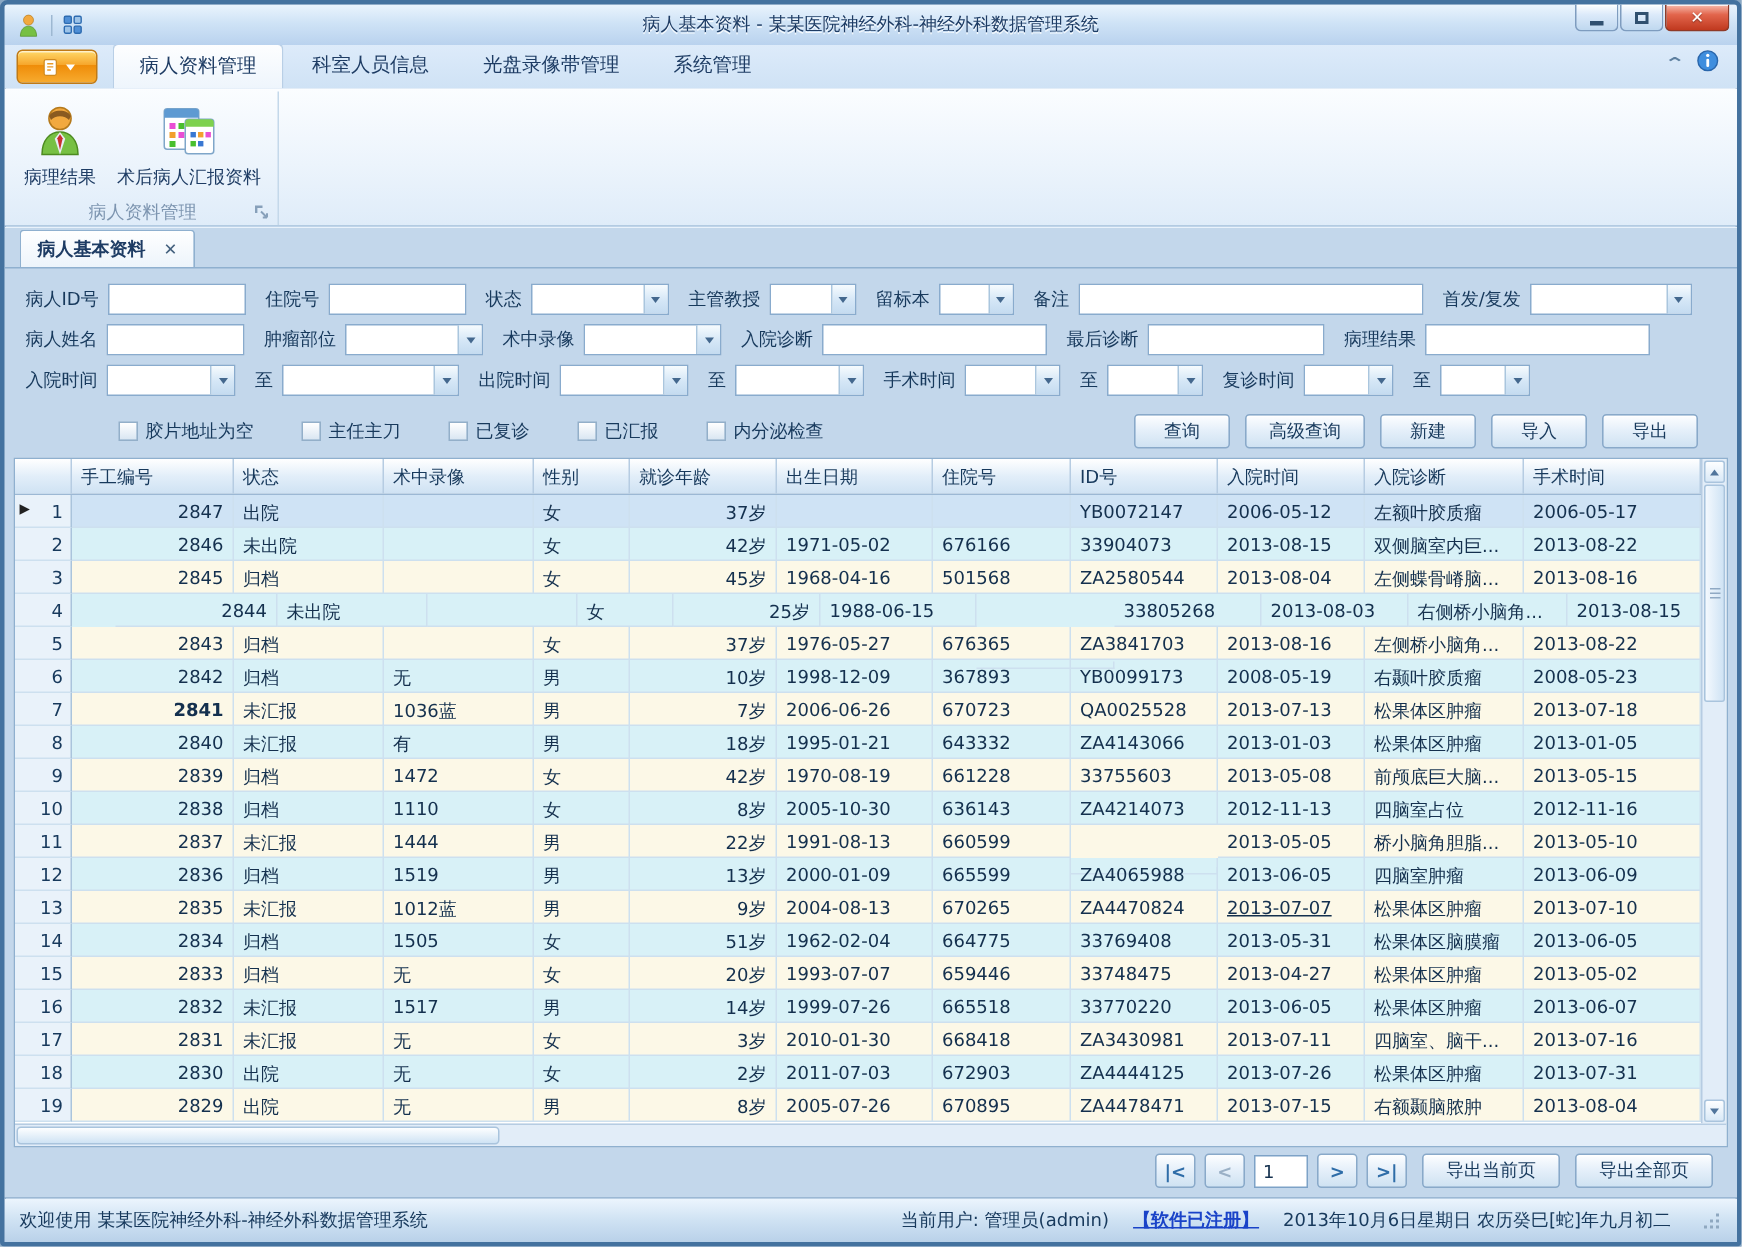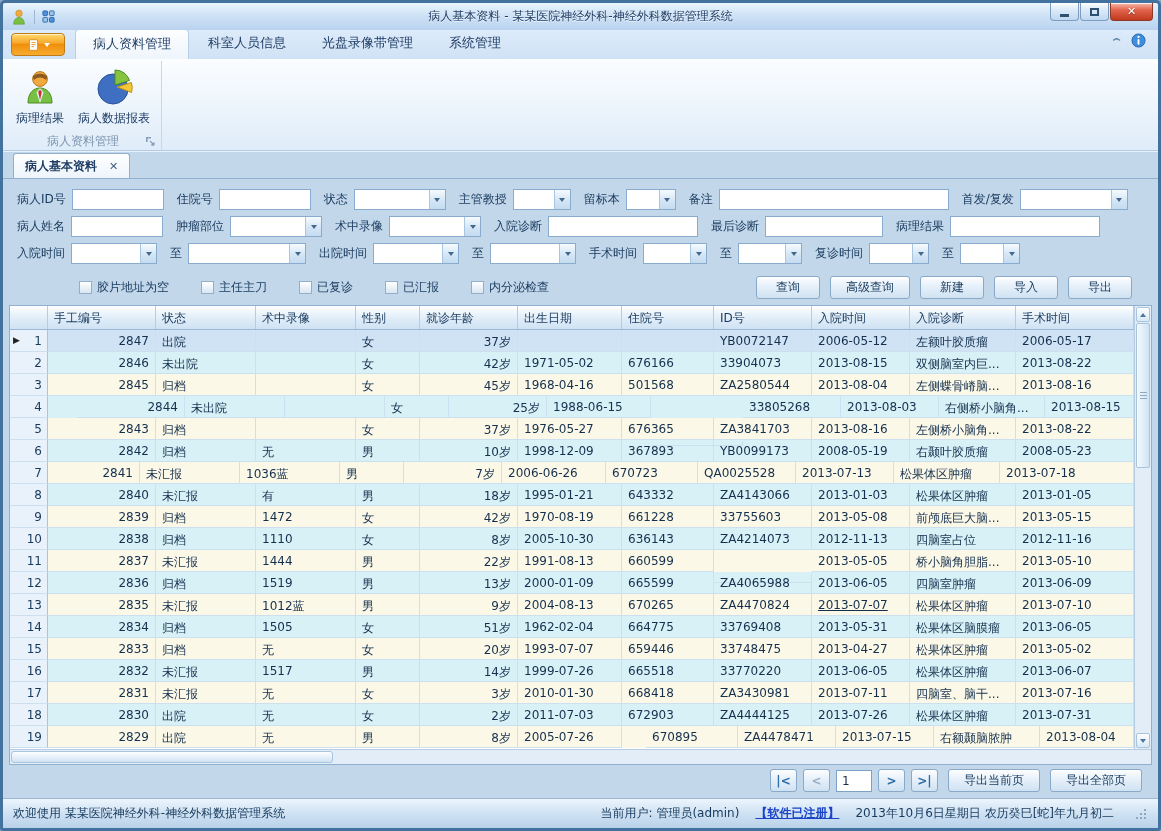--- a/index.html
+++ b/index.html
@@ -213,26 +213,37 @@
                 <path d="M20 22.5l1.8 2.6L20 33l-1.8-7.9z" fill="#c92f2f"></path>
                 <circle cx="20" cy="12" r="7.4" fill="#f2a93f" stroke="#b57a1c"></circle>
                 <path d="M12.8 10.5C14 5.5 26 5.5 27.2 10.5L26 13c-2.6-3.4-9.4-3.4-12 0z" fill="#8a5a20"></path>
               </svg>
             </span>
             <span class="rlbl">病理结果</span>
           </div>
           <div class="rbtn">
             <span class="ricon">
               <svg viewBox="0 0 40 40">
-                <circle cx="19" cy="22" r="15" fill="#3e6fc2" stroke="#29509a"></circle>
-                <path d="M21 18L21 3A15 15 0 0 1 35.5 13.5Z" fill="#86c440" stroke="#4d8b20"></path>
-                <path d="M23 20L37.3 15.5A15 15 0 0 1 37.5 25.5Z" fill="#f4c738" stroke="#b98e14"></path>
+                <rect x="3.5" y="5.5" width="23" height="27" rx="2" fill="#fff" stroke="#7fa6c9"></rect>
+                <path d="M3.5 7.5c0-1.1.9-2 2-2h19c1.1 0 2 .9 2 2v4h-23z" fill="#5e9ad2"></path>
+                <rect x="7" y="15" width="4" height="4" fill="#e94fd4"></rect>
+                <rect x="13" y="15" width="4" height="4" fill="#49bf2e"></rect>
+                <rect x="7" y="21" width="4" height="4" fill="#f2a02e"></rect>
+                <rect x="13" y="21" width="4" height="4" fill="#e94fd4"></rect>
+                <rect x="7" y="27" width="4" height="4" fill="#49bf2e"></rect>
+                <rect x="17.5" y="12.5" width="19" height="23" rx="2" fill="#fff" stroke="#7fa6c9"></rect>
+                <path d="M17.5 14.5c0-1.1.9-2 2-2h15c1.1 0 2 .9 2 2v3h-19z" fill="#7ed14e"></path>
+                <rect x="21" y="21" width="3.6" height="3.6" fill="#3a78d2"></rect>
+                <rect x="26" y="21" width="3.6" height="3.6" fill="#f2a02e"></rect>
+                <rect x="31" y="21" width="3.6" height="3.6" fill="#e94fd4"></rect>
+                <rect x="21" y="27" width="3.6" height="3.6" fill="#49bf2e"></rect>
+                <rect x="26" y="27" width="3.6" height="3.6" fill="#3a78d2"></rect>
               </svg>
             </span>
-            <span class="rlbl">病人数据报表</span>
+            <span class="rlbl">术后病人汇报资料</span>
           </div>
         </div>
       <div class="rg-footer">
         <span>病人资料管理</span>
         <span class="launcher"><svg viewBox="0 0 12 12" width="12" height="12">
               <path d="M2 2h5v1.6H3.6V7H2z" fill="#87a0ba"></path>
               <path d="M6 6l4 4m0 0V7.2M10 10H7.2" stroke="#87a0ba" stroke-width="1.3" fill="none"></path>
             </svg></span>
       </div>
     </div>
@@ -505,21 +516,21 @@
                 <div class="cell a-left" style="width: 98px;">YB0099173</div>
                 <div class="cell a-left" style="width: 98px;">2008-05-19</div>
                 <div class="cell a-left" style="width: 106px;">右颞叶胶质瘤</div>
                 <div class="cell a-left" style="width: 110px; flex: 1 1 0%;">2008-05-23</div>
               </div>
               <div class="row odd">
                 <div class="cell marker">
                   <span class="sel-arrow"></span>
                   <span class="rownum">7</span>
                 </div>
-                <div class="cell a-right" style="width: 92px;">2841</div>
+                <div class="cell a-right" style="width: 108px; font-weight: bold;">2841</div>
                 <div class="cell a-left" style="width: 100px;">未汇报</div>
                 <div class="cell a-left" style="width: 100px;">1036蓝</div>
                 <div class="cell a-left" style="width: 64px;">男</div>
                 <div class="cell a-right" style="width: 98px;">7岁</div>
                 <div class="cell a-left" style="width: 104px;">2006-06-26</div>
                 <div class="cell a-left" style="width: 92px;">670723</div>
                 <div class="cell a-left" style="width: 98px;">QA0025528</div>
                 <div class="cell a-left" style="width: 98px;">2013-07-13</div>
                 <div class="cell a-left" style="width: 106px;">松果体区肿瘤</div>
                 <div class="cell a-left" style="width: 110px; flex: 1 1 0%;">2013-07-18</div>
@@ -715,21 +726,21 @@
                 <div class="cell marker">
                   <span class="sel-arrow"></span>
                   <span class="rownum">19</span>
                 </div>
                 <div class="cell a-right" style="width: 108px;">2829</div>
                 <div class="cell a-left" style="width: 100px;">出院</div>
                 <div class="cell a-left" style="width: 100px;">无</div>
                 <div class="cell a-left" style="width: 64px;">男</div>
                 <div class="cell a-right" style="width: 98px;">8岁</div>
                 <div class="cell a-left" style="width: 104px;">2005-07-26</div>
-                <div class="cell a-left" style="width: 92px; margin-left: 24px;">670895</div>
+                <div class="cell a-left" style="width: 92px;">670895</div>
                 <div class="cell a-left" style="width: 98px;">ZA4478471</div>
                 <div class="cell a-left" style="width: 98px;">2013-07-15</div>
                 <div class="cell a-left" style="width: 106px;">右额颞脑脓肿</div>
                 <div class="cell a-left" style="width: 110px; flex: 1 1 0%;">2013-08-04</div>
               </div>
             </div>
         </div>
         <div class="vscroll">
           <div class="vs-btn">
               <span class="vs-arrow-up"></span>

